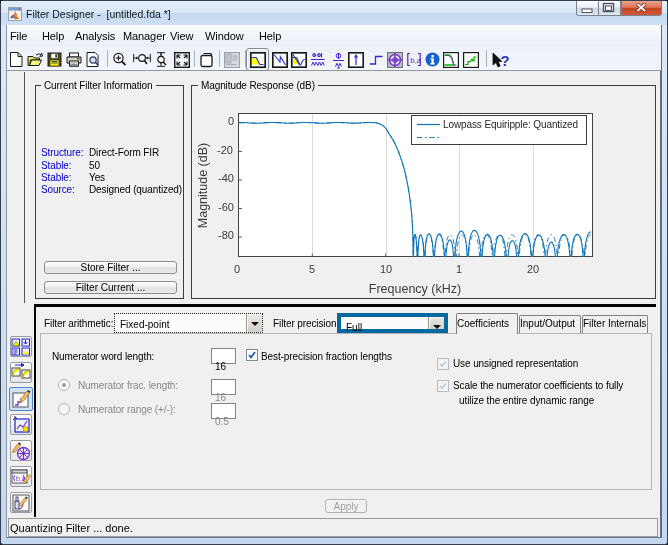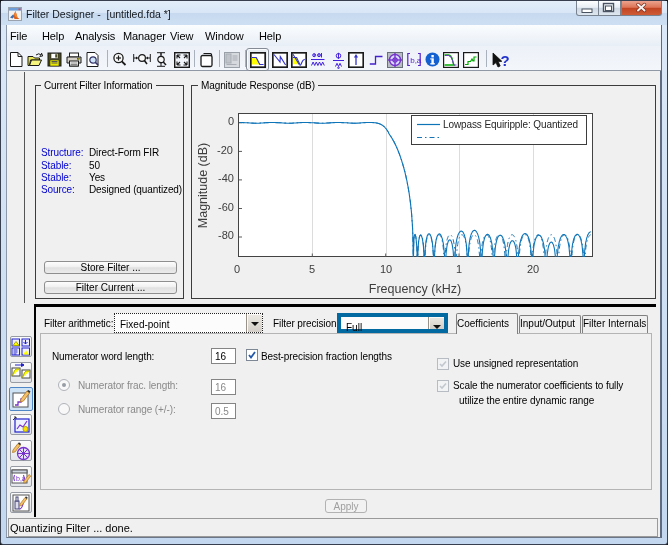--- a/index.html
+++ b/index.html
@@ -32,21 +32,21 @@
 .ltext{position:absolute;font-size:10px;color:#262626;white-space:nowrap}
 
 #bpT{position:absolute;left:34px;top:304px;width:622px;height:3px;background:#000}
 #bpL{position:absolute;left:34px;top:304px;width:2px;height:213px;background:#000}
 #tabcontent{position:absolute;left:40px;top:333px;width:612px;height:157px;border:1px solid #b4b4b4;background:#f0f0f0}
 .tab{position:absolute;border:1px solid #808080;border-bottom:none;border-radius:2px 2px 0 0;background:#f0f0f0;font-size:10px;text-align:left;color:#000;white-space:nowrap}
 .combo{position:absolute;height:20px;background:#fcfcfc;border:4px solid #0369a1}
 .combo .arr{position:absolute;right:0;top:0;bottom:0;width:16px;background:linear-gradient(180deg,#ece9e4,#d2cec7);border-left:1px solid #989288;box-shadow:inset 1px 1px 0 #fbfaf8}
 .combo .arr:after{content:"";position:absolute;left:3.5px;top:8px;border-left:4px solid transparent;border-right:4px solid transparent;border-top:4.5px solid #111}
 .combo .ctext{position:absolute;left:5px;top:5px;font-size:10px;color:#000;white-space:nowrap}
-.edit{position:absolute;width:25px;height:16px;background:#fff;border:1px solid #848484;font-size:10px;padding:2px 0 0 3px;color:#000}
+.edit{position:absolute;width:25px;height:16px;background:#fff;border:1px solid #848484;font-size:10px;padding:12px 0 0 3px;color:#000}
 .cb{position:absolute;width:12px;height:12px;background:#fff;border:1px solid #7d8894}
 .cbd{position:absolute;width:12px;height:12px;background:#f2f3f4;border:1px solid #b7bcc2}
 .radio{position:absolute;width:12px;height:12px;border-radius:50%;background:#f8f8f8;border:1px solid #afb3b9}
 .gray{color:#898989}
 
 .sbtn{position:absolute;left:10px;width:22px;height:21px;border:1px solid #979ca4;border-radius:2px;background:linear-gradient(180deg,#fcfcfc,#e2e5e9)}
 #sbsel{position:absolute;left:9px;top:387px;width:24px;height:24px;border:1px solid #4f86c6;border-radius:2px;background:#cfe3f7}
 #statusbar{position:absolute;left:8px;top:518px;width:650px;height:19px;border:1px solid #9a9a9a;background:#f0f0f0}
 </style></head>
 <body>

